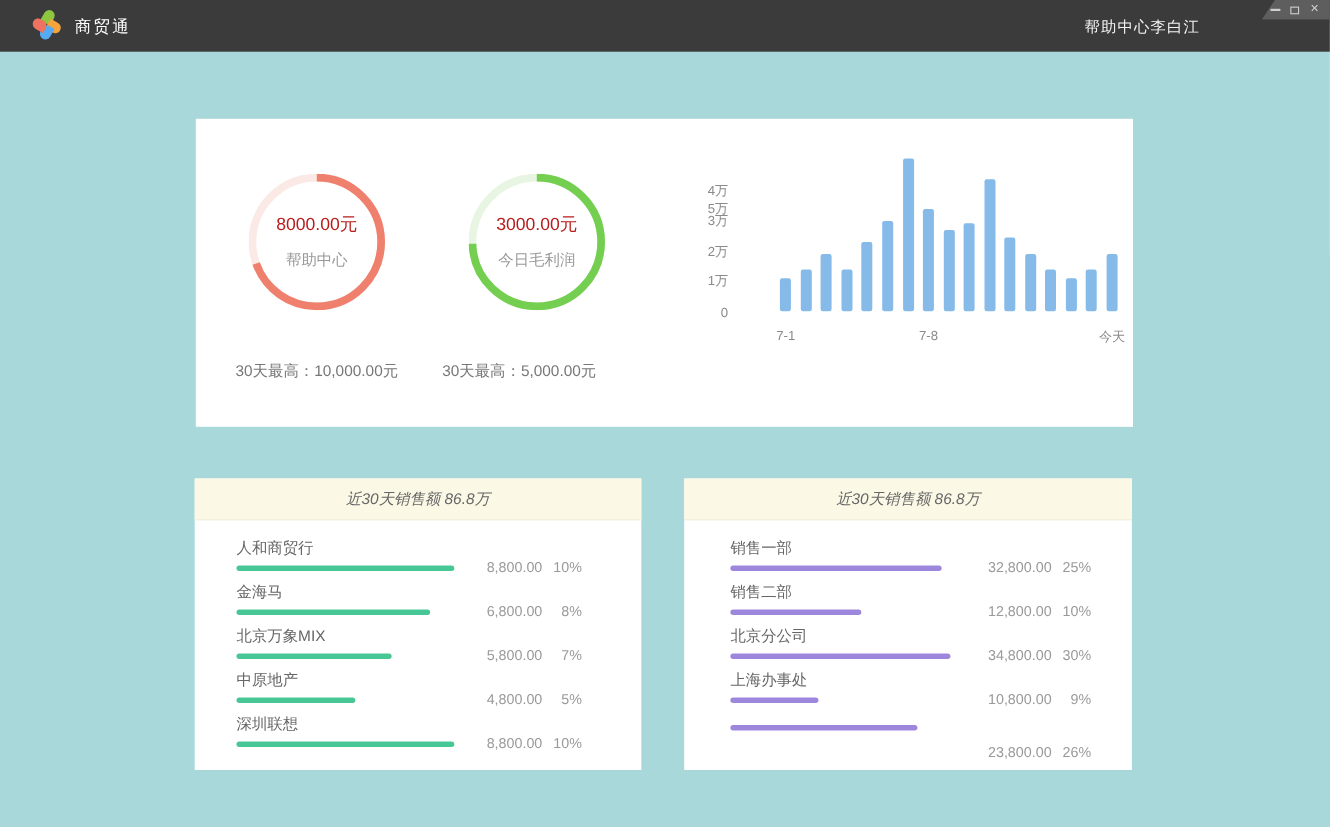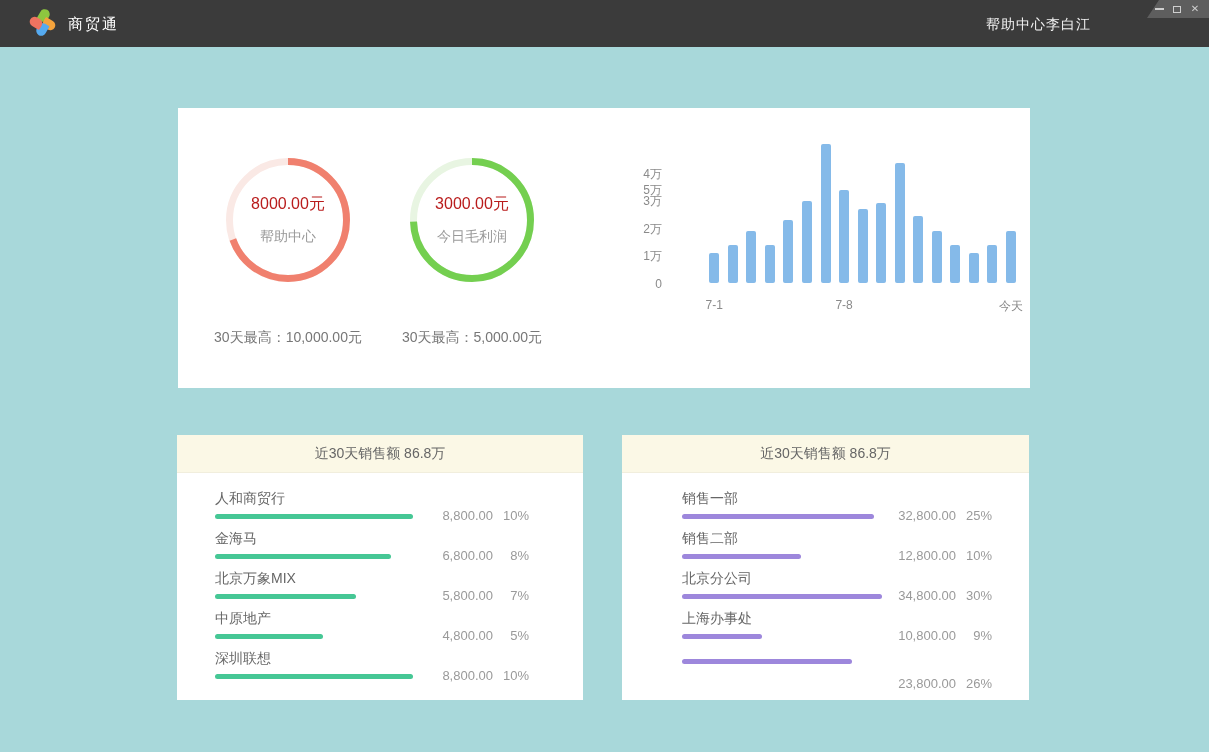--- a/index.html
+++ b/index.html
@@ -24,48 +24,48 @@
   .wc-btn{display:flex;align-items:center;justify-content:center;width:10px;height:12px;cursor:pointer;}
   .ic-min{width:9px;height:2px;background:#cfcfcf;}
   .ic-max{width:8px;height:7px;border:1px solid #cfcfcf;box-sizing:border-box;}
   .ic-close{color:#cfcfcf;font-size:10px;line-height:10px;}
 
   
   .card{position:absolute;background:#ffffff;}
   .card-top{left:178px;top:108px;width:852px;height:280px;}
   .card-left{left:177px;top:435px;width:406px;height:265px;}
   .card-right{left:622px;top:435px;width:407px;height:265px;}
-  .card-header{height:38px;background:#fbf8e6;border-bottom:1px solid #f1eedd;display:flex;align-items:center;justify-content:center;font-size:14px;color:#666;box-sizing:border-box;}
+  .card-header{height:38px;background:#fbf8e6;border-bottom:1px solid #f1eedd;display:flex;align-items:center;justify-content:center;font-size:14px;color:#666;box-sizing:border-box;font-style:italic;}
   .card-body{position:relative;padding-top:18px;}
 
   
   .ring{position:absolute;width:124px;height:124px;}
   .ring-sales{left:48px;top:50px;}
-  .ring-profit{left:232px;top:50px;}
+  .ring-profit{left:248px;top:50px;}
   .ring svg{position:absolute;left:0;top:0;}
   .ring-text{position:absolute;inset:0;display:flex;flex-direction:column;align-items:center;justify-content:center;gap:13px;}
   .ring-value{font-size:16px;color:#b91c1c;}
   .ring-label{font-size:14px;color:#999;}
   .ring-note{position:absolute;width:220px;text-align:center;font-size:14px;color:#777;top:221px;}
   .note-sales{left:0;}
   .note-profit{left:184px;}
 
   
   .y-ticks{position:absolute;left:440px;top:0;width:44px;height:100%;}
   .y-ticks span{position:absolute;right:0;transform:translateY(-50%);font-size:12px;color:#8a8a8a;}
   .bar-plot{position:absolute;left:500px;top:37px;width:316px;height:138px;display:flex;align-items:flex-end;margin-left:27px;}
   .bar-col{position:relative;width:18.56px;flex:none;display:flex;justify-content:center;align-items:flex-end;height:100%;}
   .bar{width:10px;border-radius:2px;}
   .bar-xlabel{position:absolute;top:calc(100% + 15px);left:50%;transform:translateX(-50%);font-size:12px;color:#8a8a8a;white-space:nowrap;}
   .chart-title{position:absolute;left:510px;top:221px;width:316px;text-align:center;font-size:14px;color:#666;}
 
   
   .prow{position:relative;height:40px;}
   .card-left .prow{padding-left:38px;padding-right:54px;}
-  .card-right .prow{padding-left:60px;padding-right:37px;}
+  .card-right .prow{padding-left:42px;padding-right:37px;}
   .pname{font-size:14px;color:#666;line-height:15px;}
   .pbar{height:5px;border-radius:3px;margin-top:8px;}
   .pval{position:absolute;top:17px;font-size:13px;color:#9a9a9a;}
   .card-left .pval{right:54px;}
   .card-right .pval{right:37px;}
   .pval .amt{display:inline-block;width:72px;text-align:right;}
   .pval .pct{display:inline-block;width:36px;text-align:right;}
 </style>
 </head>
 <body>

